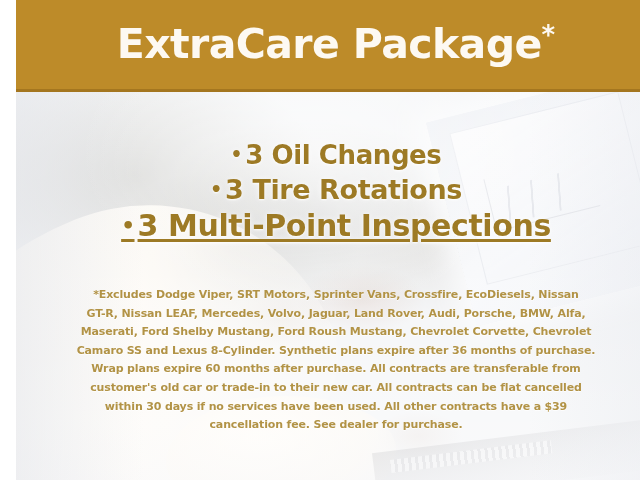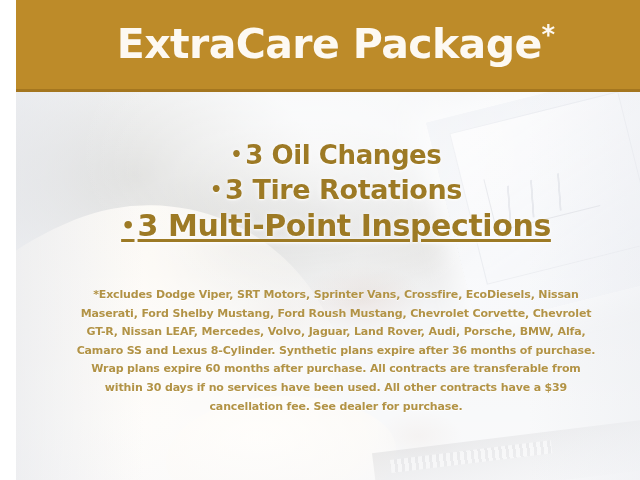--- a/index.html
+++ b/index.html
@@ -243,21 +243,22 @@
   </div>
 
   <div class="benefits">
     <div class="benefit-line benefit-1"><span class="dot">•</span><span>3 Oil Changes</span></div>
     <div class="benefit-line benefit-2"><span class="dot">•</span><span>3 Tire Rotations</span></div>
     <div class="benefit-line benefit-3"><span class="dot">•</span><span>3 Multi-Point Inspections</span></div>
   </div>
 
   <div class="disclaimer">
     <div class="disclaimer-line">*Excludes Dodge Viper, SRT Motors, Sprinter Vans, Crossfire, EcoDiesels, Nissan</div>
+    <div class="disclaimer-line">GT-R, Nissan LEAF, Mercedes, Volvo, Jaguar, Land Rover, Audi, Porsche, BMW, Alfa,</div>
     <div class="disclaimer-line">Maserati, Ford Shelby Mustang, Ford Roush Mustang, Chevrolet Corvette, Chevrolet</div>
-    <div class="disclaimer-line">GT-R, Nissan LEAF, Mercedes, Volvo, Jaguar, Land Rover, Audi, Porsche, BMW, Alfa,</div>
     <div class="disclaimer-line">Camaro SS and Lexus 8-Cylinder. Synthetic plans expire after 36 months of purchase.</div>
     <div class="disclaimer-line">Wrap plans expire 60 months after purchase. All contracts are transferable from</div>
+    <div class="disclaimer-line">customer's old car or trade-in to their new car. All contracts can be flat cancelled</div>
     <div class="disclaimer-line">within 30 days if no services have been used. All other contracts have a $39</div>
     <div class="disclaimer-line">cancellation fee. See dealer for purchase.</div>
   </div>
 
 </div>
 
 </body></html>

